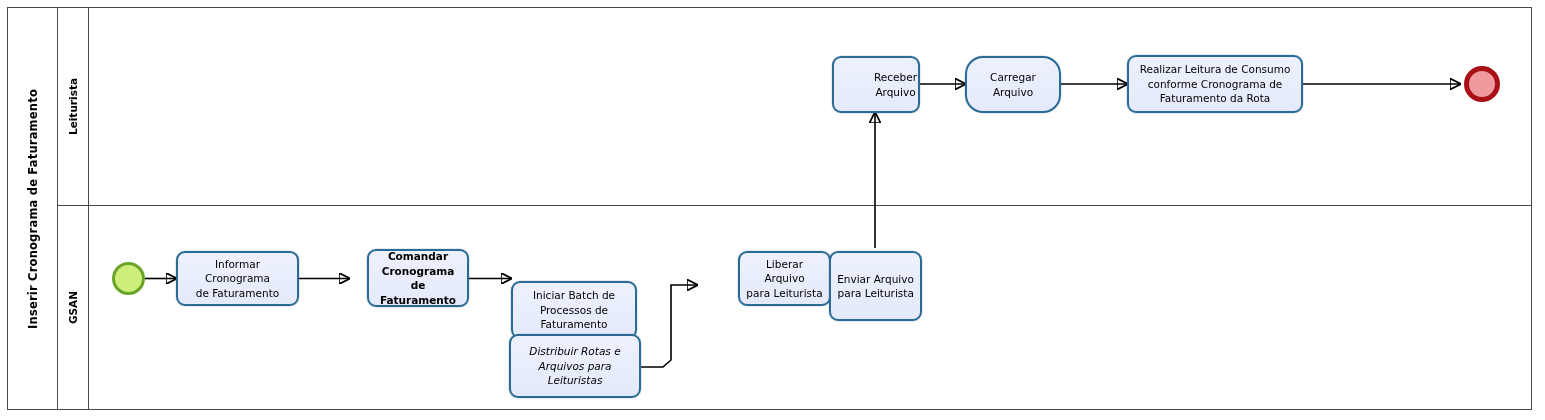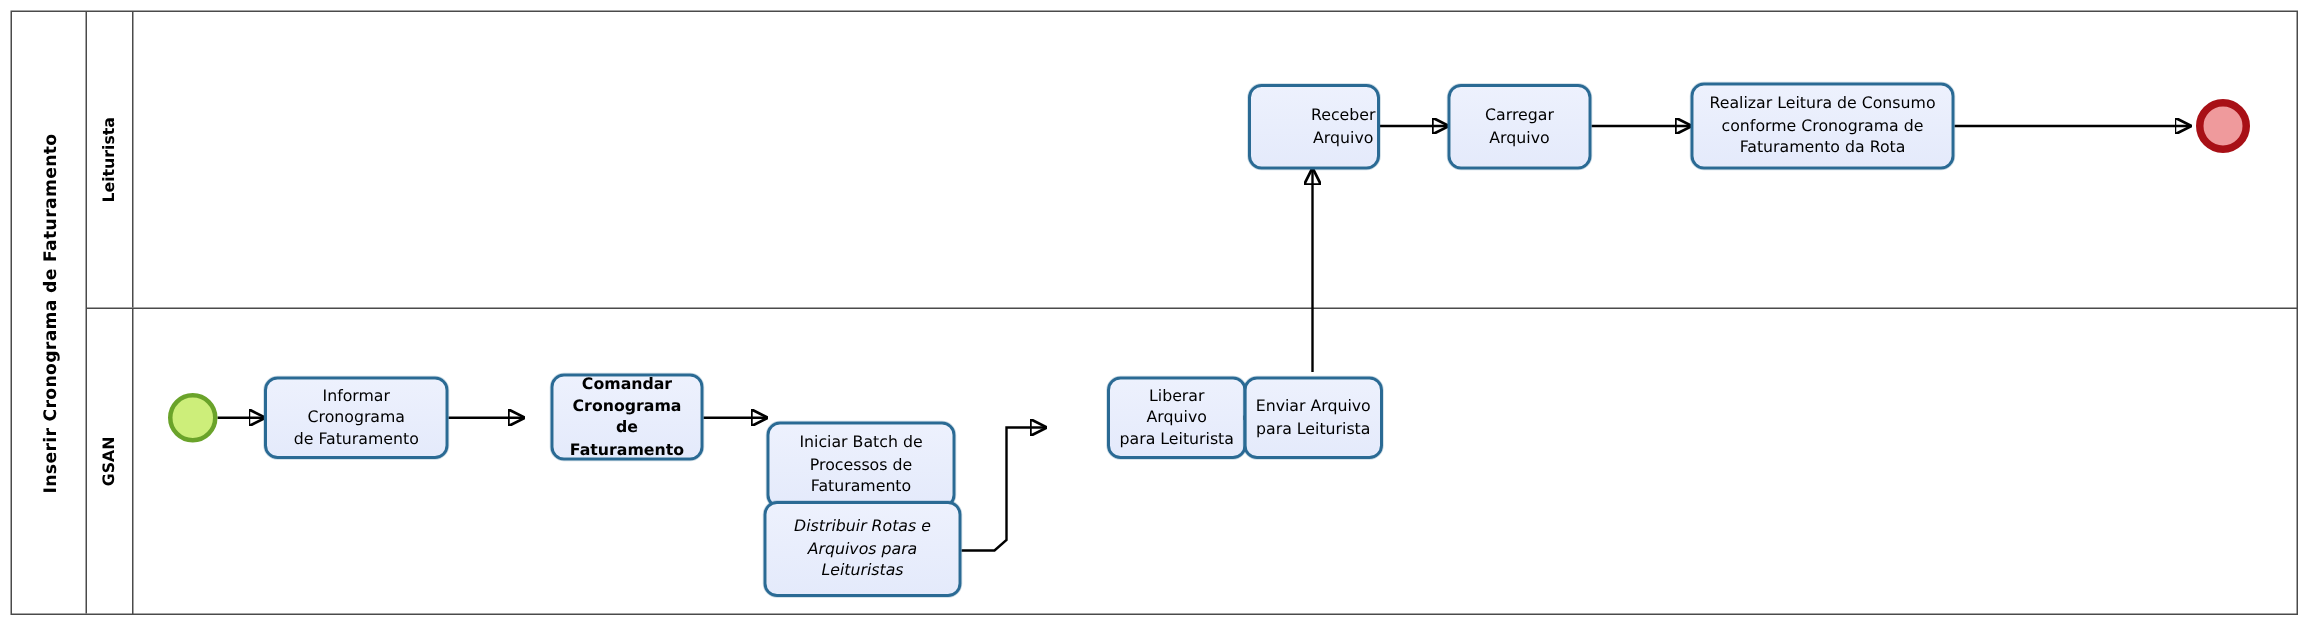--- a/index.html
+++ b/index.html
@@ -203,21 +203,21 @@
     <line x1="1303" y1="84" x2="1460" y2="84" marker-end="url(#arrow)"></line>
   </svg>
 
   <div class="event event-start" style="left:112px; top:262px;"></div>
 
   <div class="event event-end" style="left:1464px; top:66px;"></div>
 
   <div class="task" style="left:832px; top:56px; width:88px; height:57px;padding-left:44px;">Receber
 Arquivo</div>
 
-  <div class="task" style="left:965px; top:56px; width:96px; height:57px;">Carregar
+  <div class="task" style="left:965px; top:56px; width:96px; height:57px;border-radius:18px;">Carregar
 Arquivo</div>
 
   <div class="task" style="left:1127px; top:55px; width:176px; height:58px;">Realizar Leitura de Consumo
 conforme Cronograma de
 Faturamento da Rota</div>
 
   <div class="task" style="left:176px; top:251px; width:123px; height:55px;">Informar Cronograma
 de Faturamento</div>
 
   <div class="task" style="left:367px; top:249px; width:102px; height:58px;font-weight:bold;">Comandar
@@ -228,16 +228,16 @@
 Processos de
 Faturamento</div>
 
   <div class="task" style="left:509px; top:334px; width:132px; height:64px;font-style:italic;">Distribuir  Rotas e
 Arquivos para
 Leituristas</div>
 
   <div class="task" style="left:738px; top:251px; width:93px; height:55px;">Liberar Arquivo
 para Leiturista</div>
 
-  <div class="task" style="left:829px; top:251px; width:93px; height:55px;">Enviar Arquivo
+  <div class="task" style="left:829px; top:251px; width:93px; height:70px;text-align:right;">Enviar Arquivo
 para Leiturista</div>
 
 </div>
 
 </body></html>

